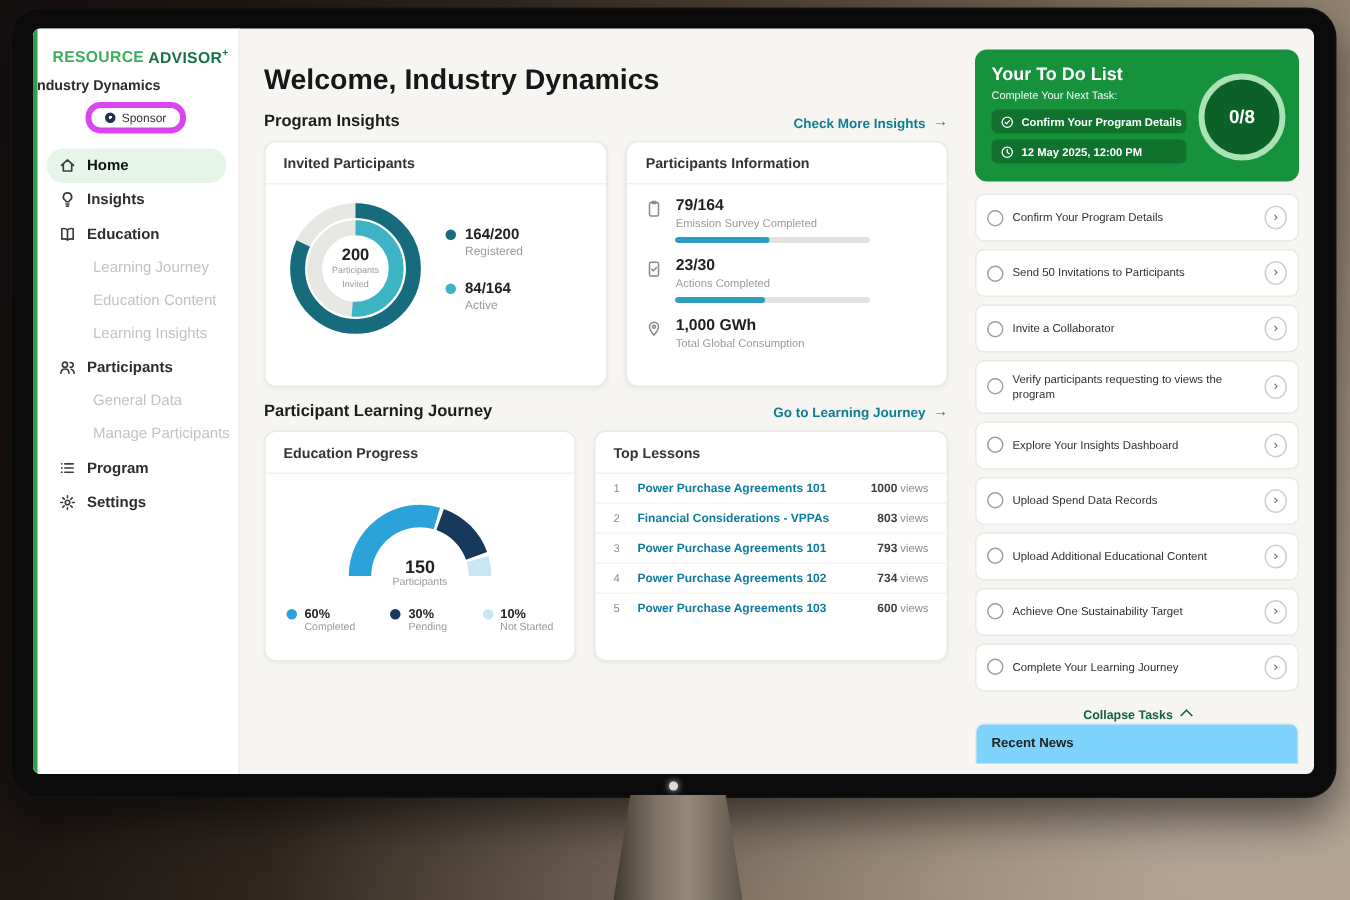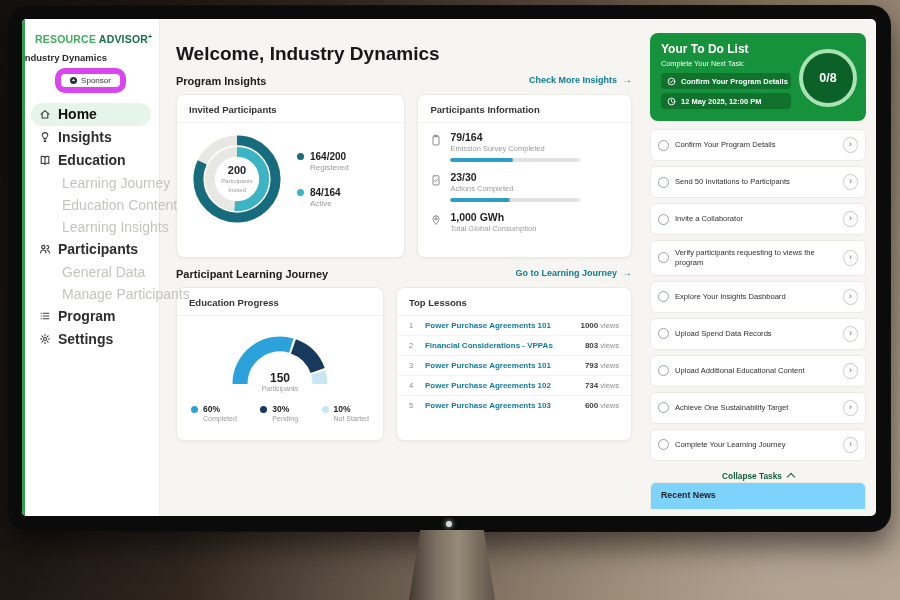--- a/index.html
+++ b/index.html
@@ -20,42 +20,42 @@
     background:#f6f5f1;display:flex;}
   
   .sidebar{position:relative;width:137px;background:#ffffff;border-right:1px solid #ecece8;flex:0 0 auto;}
   .sidebar::before{content:"";position:absolute;left:0;top:0;bottom:0;width:3px;background:#2f9e4f;}
   .logo{padding:13px 6px 0 13px;font-size:10.5px;font-weight:bold;letter-spacing:.2px;white-space:nowrap;}
   .logo-a{color:#3dae5b;}
   .logo-b{color:#157244;}
   .logo-b sup{font-size:7px;}
   .org{font-size:9.5px;font-weight:bold;color:#2b2b2b;margin-top:7px;}
   .badge-wrap{text-align:center;margin:5px 0 7px;}
-  .badge{display:inline-flex;align-items:center;gap:4px;border:6px solid #d946ef;border-radius:10px;
+  .badge{display:inline-flex;align-items:center;gap:4px;border:4px solid #d946ef;border-radius:10px;
     padding:2px 9px;font-size:8px;color:#333;background:#fff;}
   .badge-dot{width:7px;height:7px;border-radius:50%;background:radial-gradient(circle at 50% 45%,#fff 0 1px,#23304a 1.2px);}
   .nav{padding:3px 8px 0 9px;display:flex;flex-direction:column;}
   .nav-item{display:flex;align-items:center;gap:7px;height:23px;padding:0 8px;border-radius:12px;
-    font-size:14px;font-weight:bold;color:#2e2e2e;cursor:pointer;white-space:nowrap;}
+    font-size:10px;font-weight:bold;color:#2e2e2e;cursor:pointer;white-space:nowrap;}
   .nav-item.sub{padding-left:31px;color:#c3c3bf;font-weight:normal;height:22px;}
   .nav-item.active{background:#e6f5e9;color:#101010;}
   .nav-icon{width:12px;height:12px;display:inline-flex;color:#3c3c3c;flex:0 0 auto;}
   .nav-icon svg{width:100%;height:100%;stroke:currentColor;fill:none;stroke-width:1.1;
     stroke-linecap:round;stroke-linejoin:round;}
   .nav-icon svg .fill{fill:currentColor;stroke:none;}
   
   .main{flex:1;min-width:0;padding:16px 14px 0 16px;}
   .title{font-size:19px;font-weight:bold;color:#17171a;margin:8px 0 10px;}
   .filters{display:flex;align-items:center;gap:6px;font-size:9px;color:#5c5c5c;margin-bottom:12px;}
   .fselect{display:inline-flex;align-items:center;gap:6px;background:none;border:none;padding:0;
     font-family:inherit;font-size:9px;font-weight:bold;color:#222;cursor:pointer;}
   .chev{width:5px;height:5px;border-right:1.4px solid #444;border-bottom:1.4px solid #444;
     transform:rotate(45deg);margin-top:-2px;display:inline-block;}
   .f2{margin-left:16px;}
-  .sec-row{display:flex;align-items:flex-start;justify-content:space-between;margin:4px 0 7px;}
+  .sec-row{display:flex;align-items:flex-end;justify-content:space-between;margin:4px 0 7px;}
   .sec-row h2{font-size:11px;font-weight:bold;color:#1d1d1f;margin:0;}
   .sec-link{display:inline-flex;align-items:center;gap:5px;font-size:9px;font-weight:bold;color:#0f7d92;
     text-decoration:none;cursor:pointer;}
   .arrow{font-size:10px;line-height:1;}
   .cards-row{display:flex;gap:12px;margin-bottom:10px;}
   .card{background:#fff;border:1px solid #ebebe6;border-radius:8px;box-shadow:0 1px 3px rgba(0,0,0,.05);overflow:hidden;}
   .card-title{font-size:9.5px;font-weight:bold;color:#333;padding:9px 12px 7px;border-bottom:1px solid #f1f1ee;}
   .donut-card{flex:1.07;height:162px;}
   .info-card{flex:1;height:162px;}
   .donut-body{display:flex;align-items:center;gap:12px;padding:8px 8px 8px 12px;}

